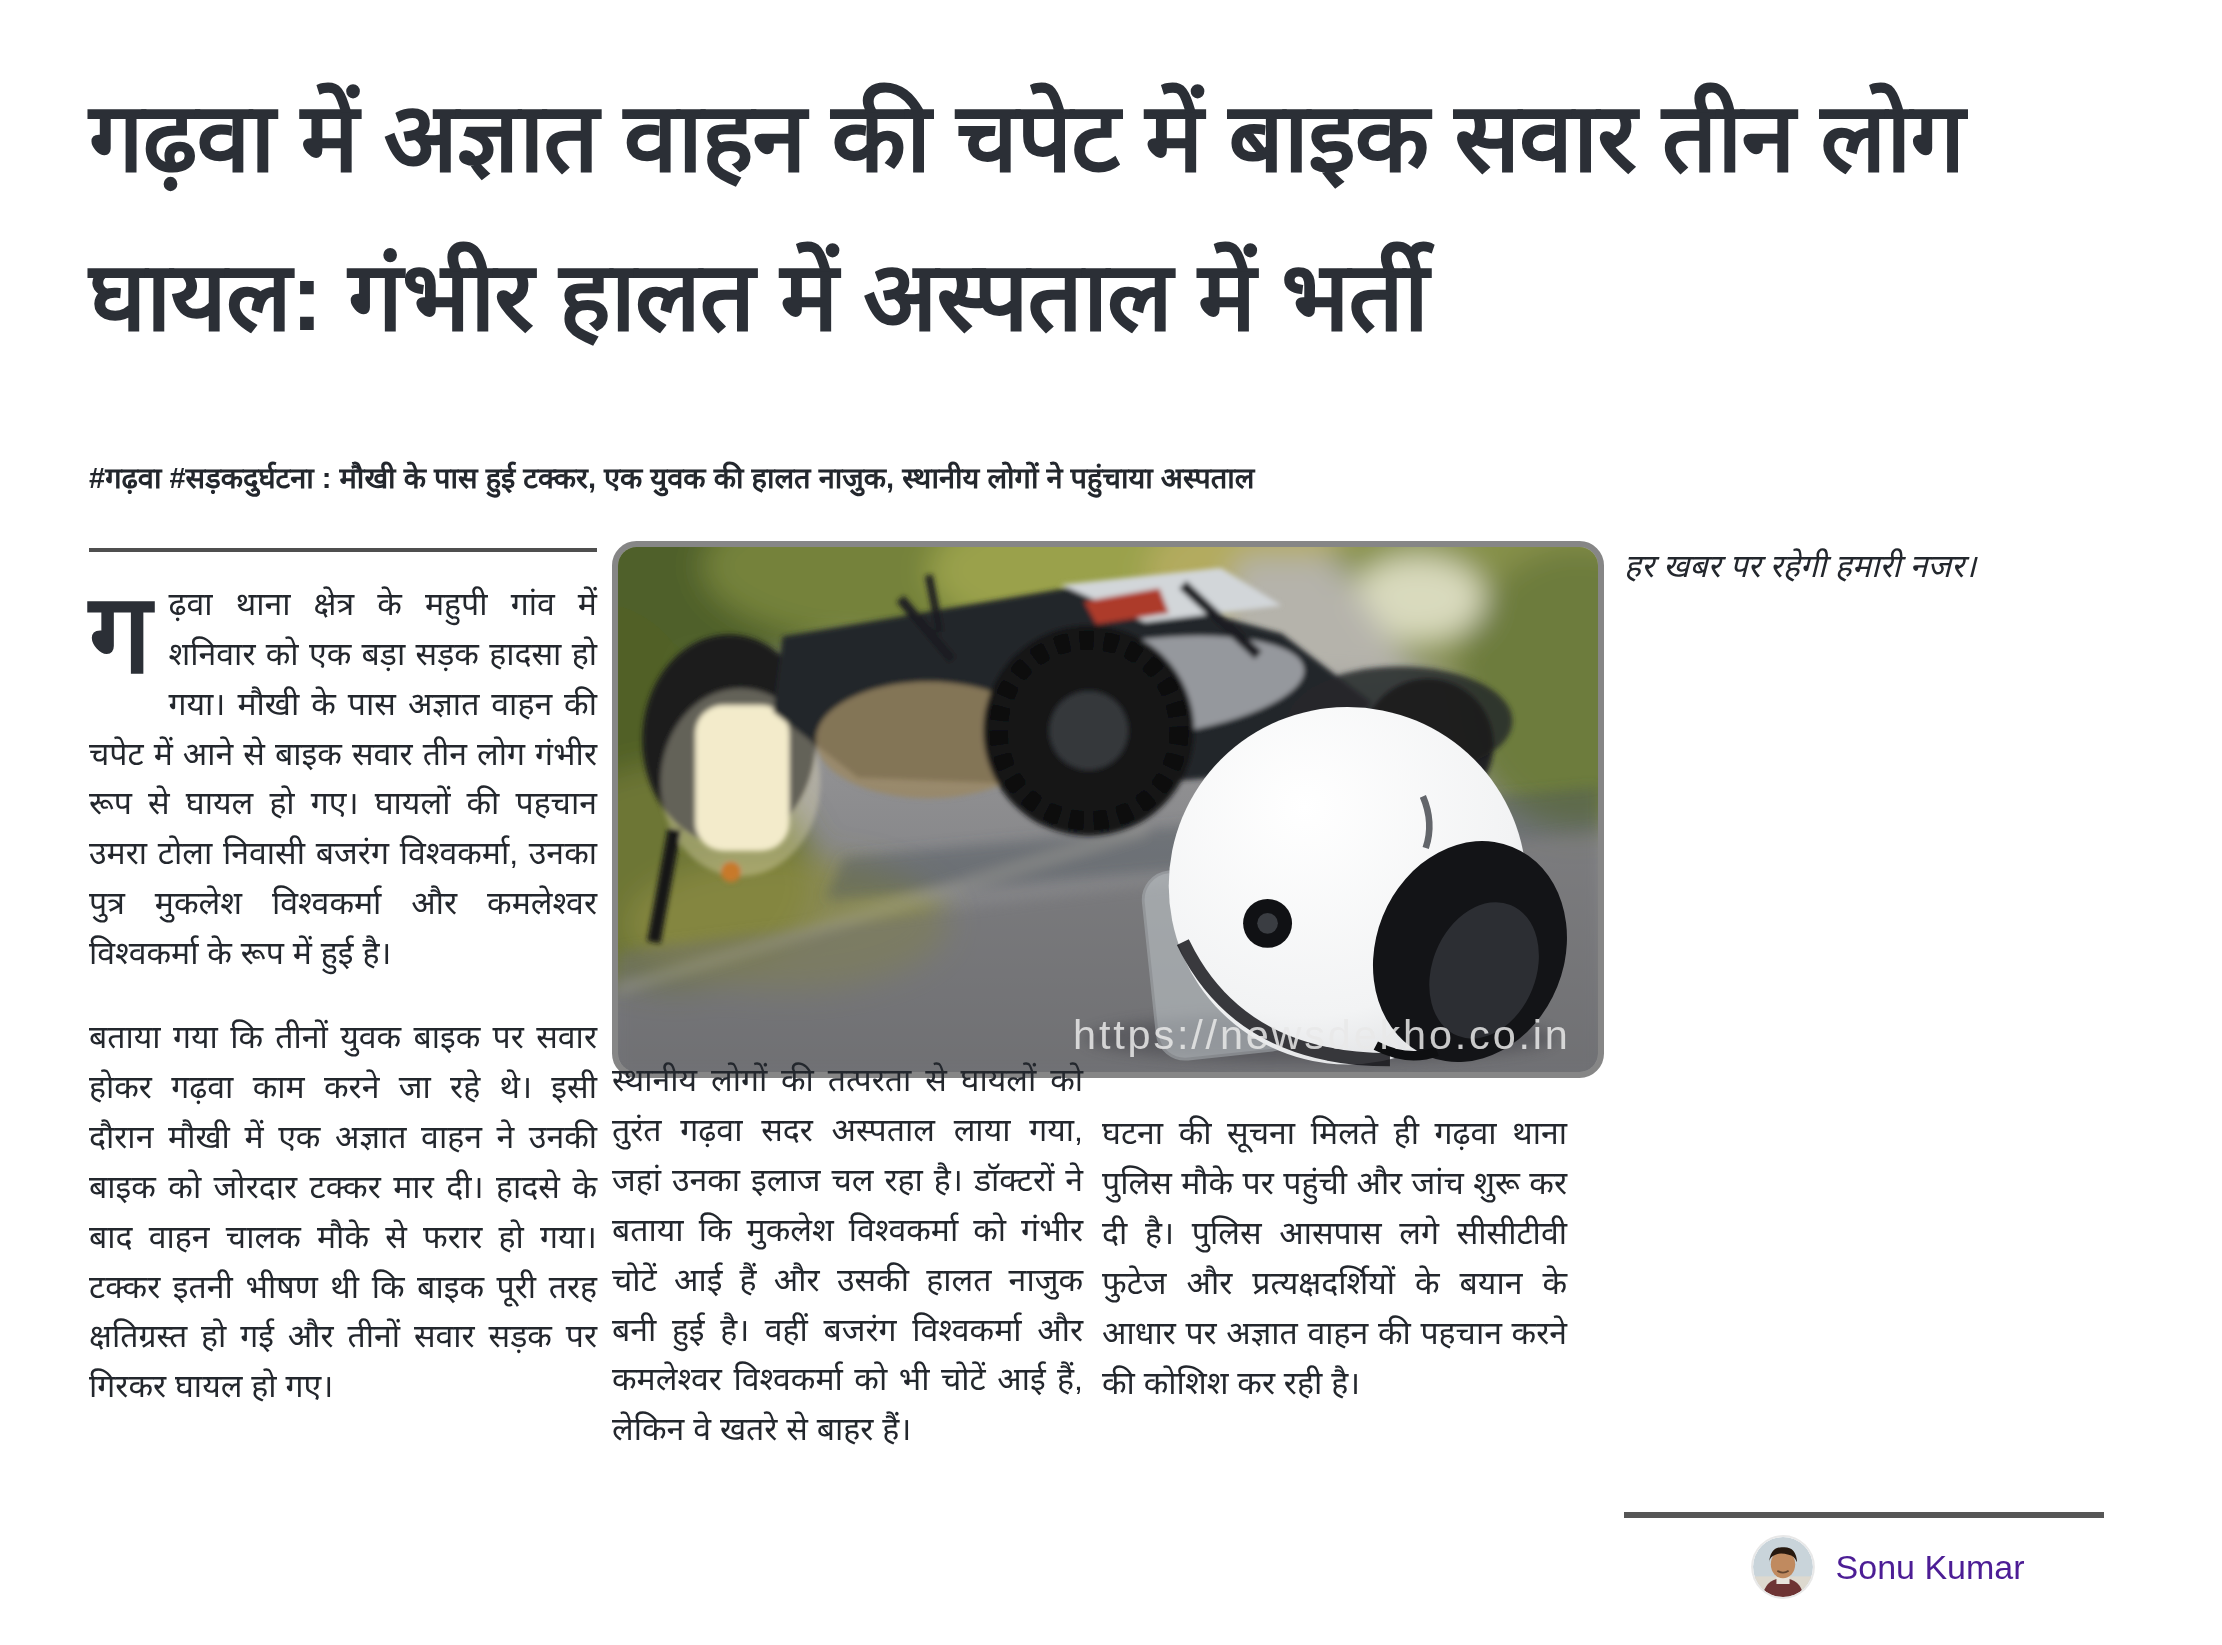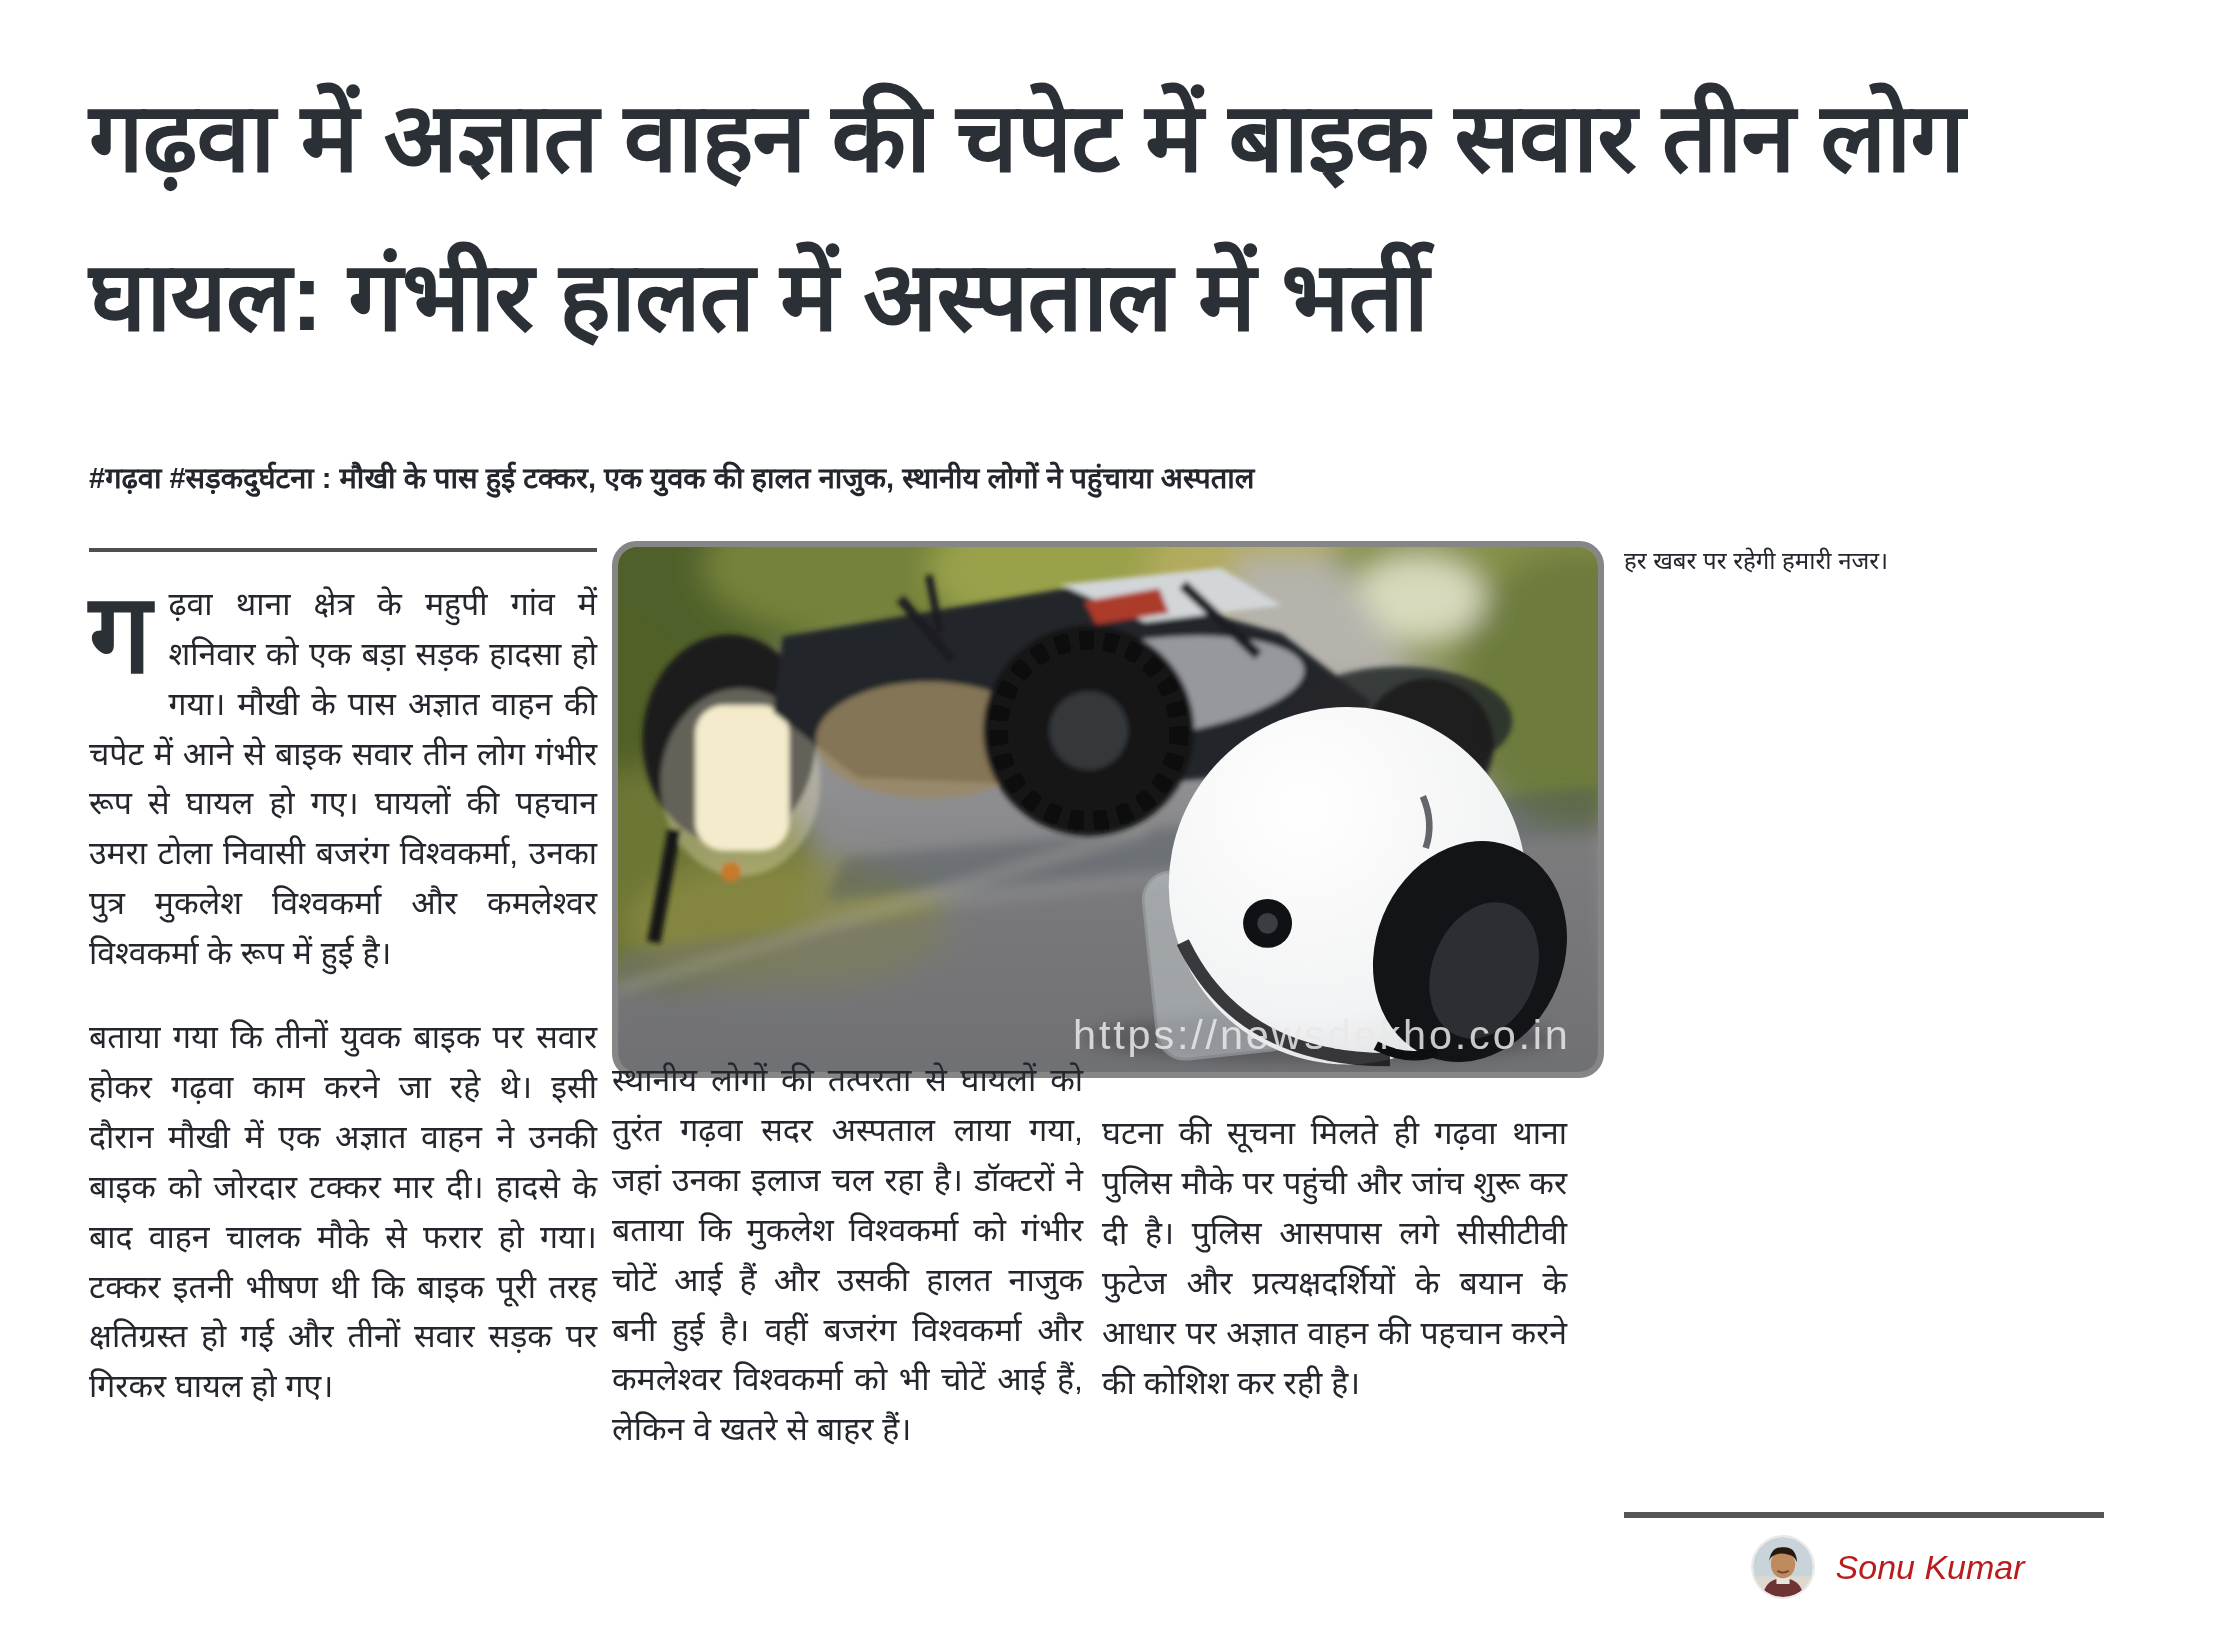--- a/index.html
+++ b/index.html
@@ -17,35 +17,35 @@
   }
   .col{position:absolute;}
   .col-left{left:89px;top:548px;width:508px;}
   .col-c1{left:612px;top:1056px;width:471px;}
   .col-c2{left:1102px;top:1109px;width:465px;}
   .col-right{left:1624px;top:542px;width:511px;}
   .masthead{text-align:center;font-size:29px;font-weight:700;color:#33363b;margin-bottom:15px;}
   .masthead-rule{height:3.8px;background:#4f4f4f;width:100%;margin-bottom:28px;}
   .body-para{font-size:32px;line-height:1.56;text-align:justify;margin:0 0 34px;color:#23272d;}
   .body-para.tight{margin:0;}
-  .tagline{font-size:24px;line-height:1.56;margin:0 0 43px;color:#23272d;}
+  .tagline{font-size:32px;line-height:1.56;margin:0 0 43px;color:#23272d;font-style:italic;}
   .dropcap{
     float:left;font-size:111px;line-height:0.82;font-weight:700;color:#2b2f36;
     padding:9.4px 17px 0 0;
   }
   .photo{
     position:absolute;left:612px;top:541px;width:980px;height:525px;margin:0;
     border:6.6px solid #868686;border-radius:24.5px;overflow:hidden;background:#a3a3a3;
   }
   .photo svg{display:block;width:100%;height:100%;}
   .author-rule{position:absolute;left:1624px;top:1512px;width:480px;height:5.6px;background:#565656;}
   .author{position:absolute;left:1753px;top:1537px;display:flex;align-items:center;gap:22.6px;}
   .avatar{width:60px;height:60px;border-radius:50%;overflow:hidden;flex:0 0 auto;box-shadow:0 0 0 1.9px #e8e8e8;}
   .avatar svg{display:block;width:100%;height:100%;}
-  .author-name{font-size:34px;color:#b91c1c;font-style:italic;}
+  .author-name{font-size:34px;color:#4c1d95;}
   .print-marks{position:absolute;left:94px;top:1606px;display:flex;gap:13px;}
   .dot{width:36px;height:36px;border-radius:50%;background:#ccc;}
 </style>
 </head>
 <body>
 
 <div class="page">
 
   <h1 class="headline">गढ़वा में अज्ञात वाहन की चपेट में बाइक सवार तीन लोग घायल: गंभीर हालत में अस्पताल में भर्ती</h1>
 

